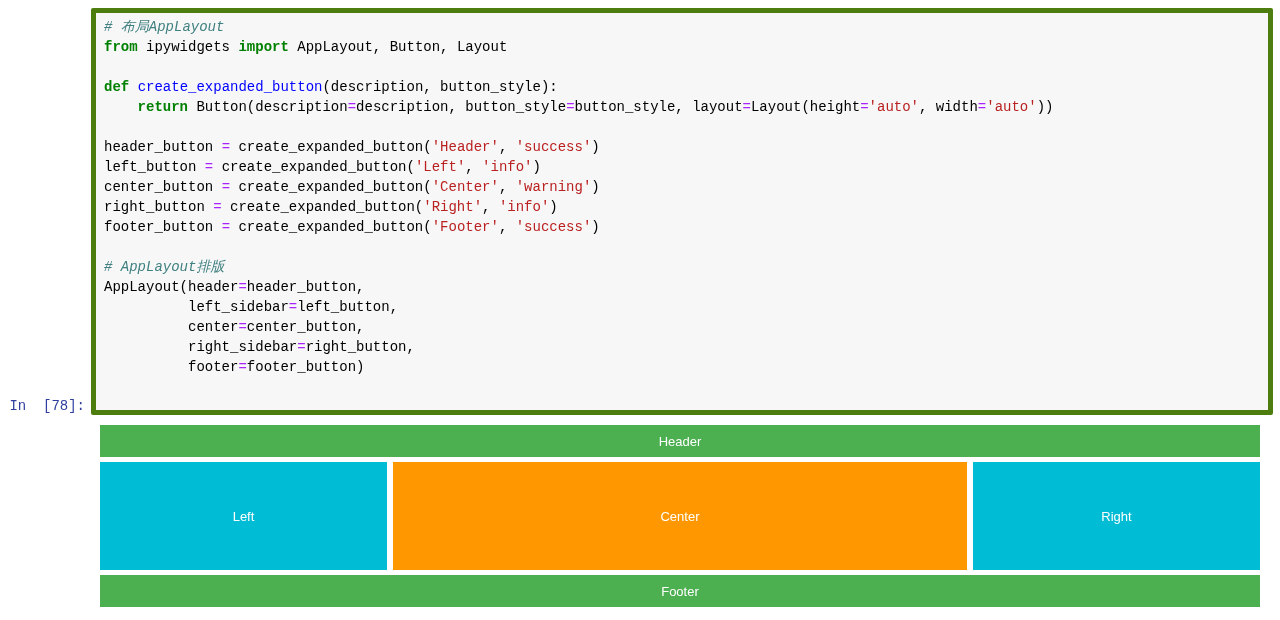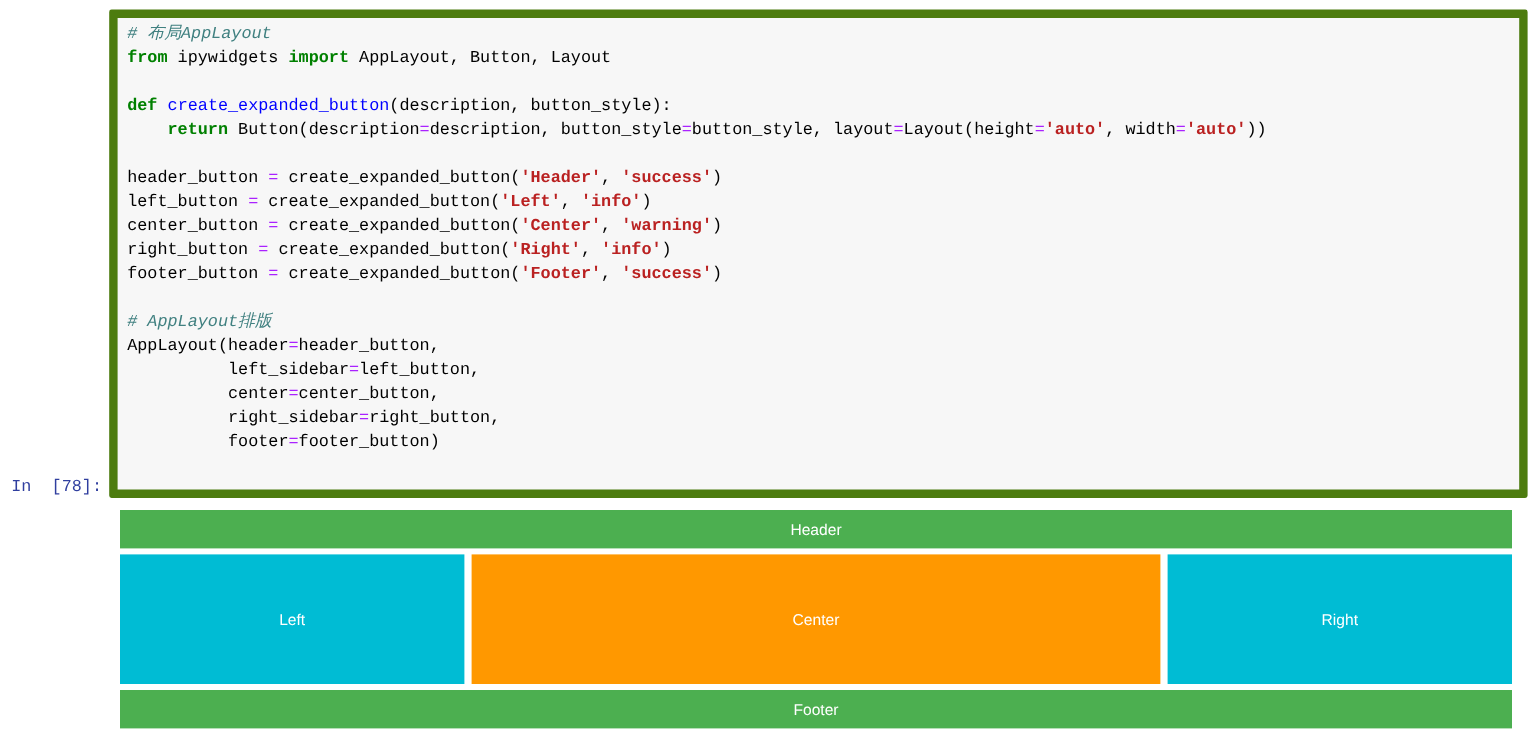--- a/index.html
+++ b/index.html
@@ -15,37 +15,37 @@
     font-family: "Liberation Mono", "DejaVu Sans Mono", monospace;
     font-size: 14px;
     line-height: 18px;
     color: var(--prompt, #303f9f);
     white-space: pre;
   }
   .input-area {
     flex: 1 1 auto;
     margin-right: 7px;
     background: #f7f7f7;
-    border: 7px solid #4d7c0f;
+    border: 5px solid #4d7c0f;
     border-radius: 2px;
     padding: 4px 8px;
     min-height: 407px;
     cursor: text;
   }
   .code-editor {
     font-family: "Liberation Mono", "DejaVu Sans Mono", monospace;
     font-size: 14px;
     line-height: 20px;
     color: var(--pl, #000);
   }
   .code-line { white-space: pre; }
   .tok-kw  { color: var(--kw);  font-weight: bold; }
   .tok-com { color: var(--com); font-style: italic; }
   .tok-fn  { color: var(--fn); }
-  .tok-str { color: var(--str); font-weight: bold; }
+  .tok-str { color: var(--str); }
   .tok-op  { color: var(--op); }
   .tok-pl  { color: var(--pl); }
 
   
   .applayout {
     margin: 10px 20px 0 100px;
     width: 1160px;
     display: grid;
     grid-template-columns: 1fr 2fr 1fr;
     grid-template-rows: 32px 108px 32px;

